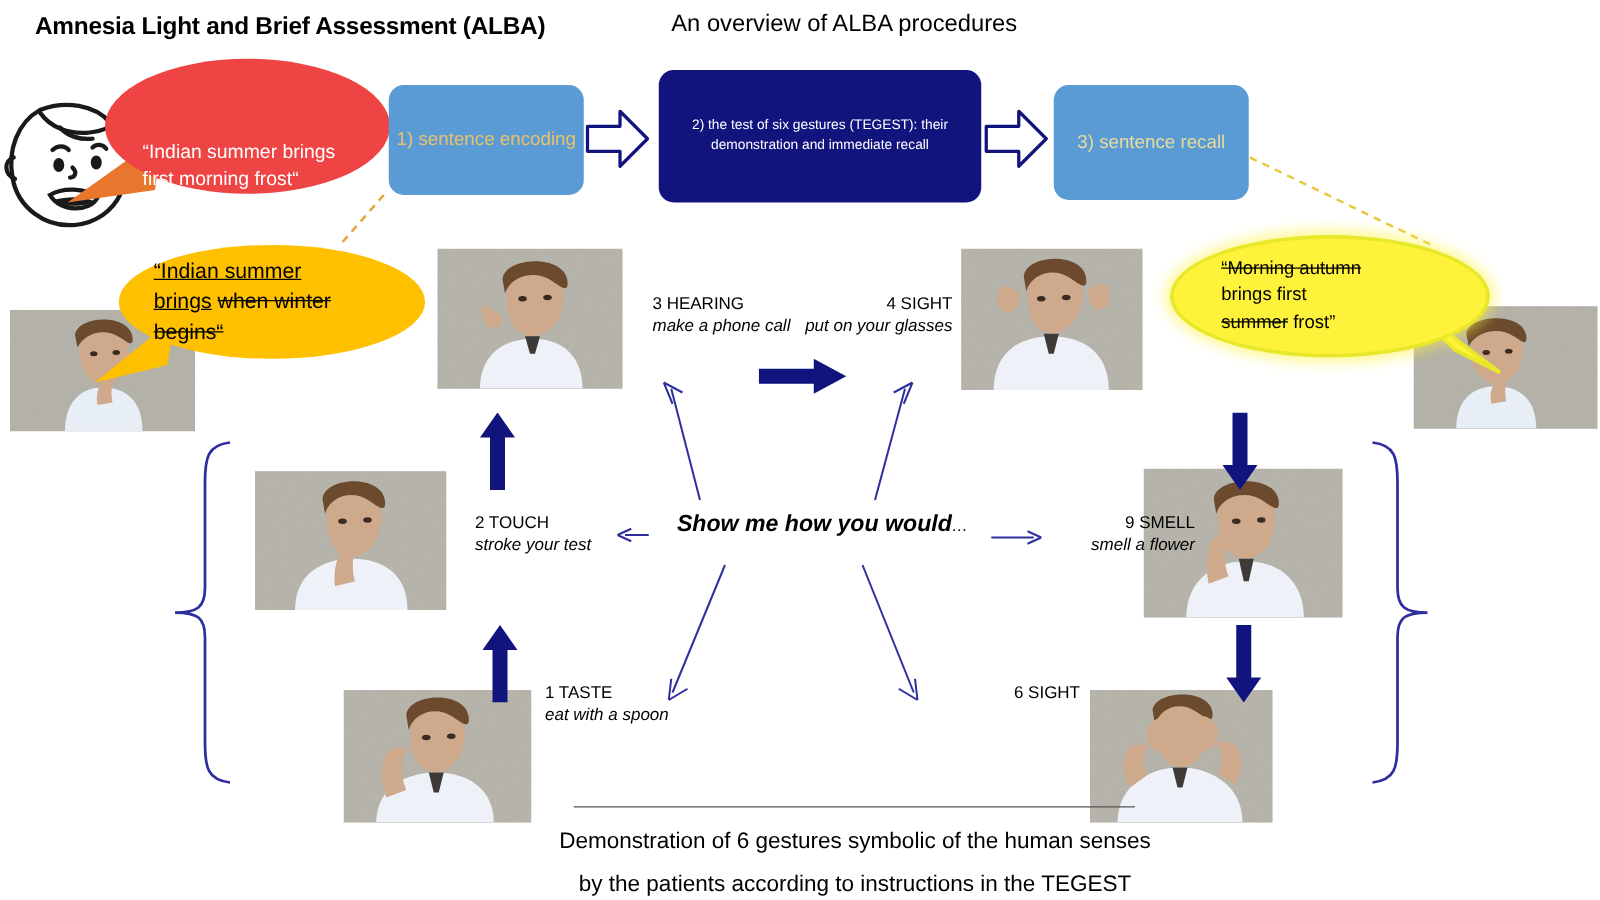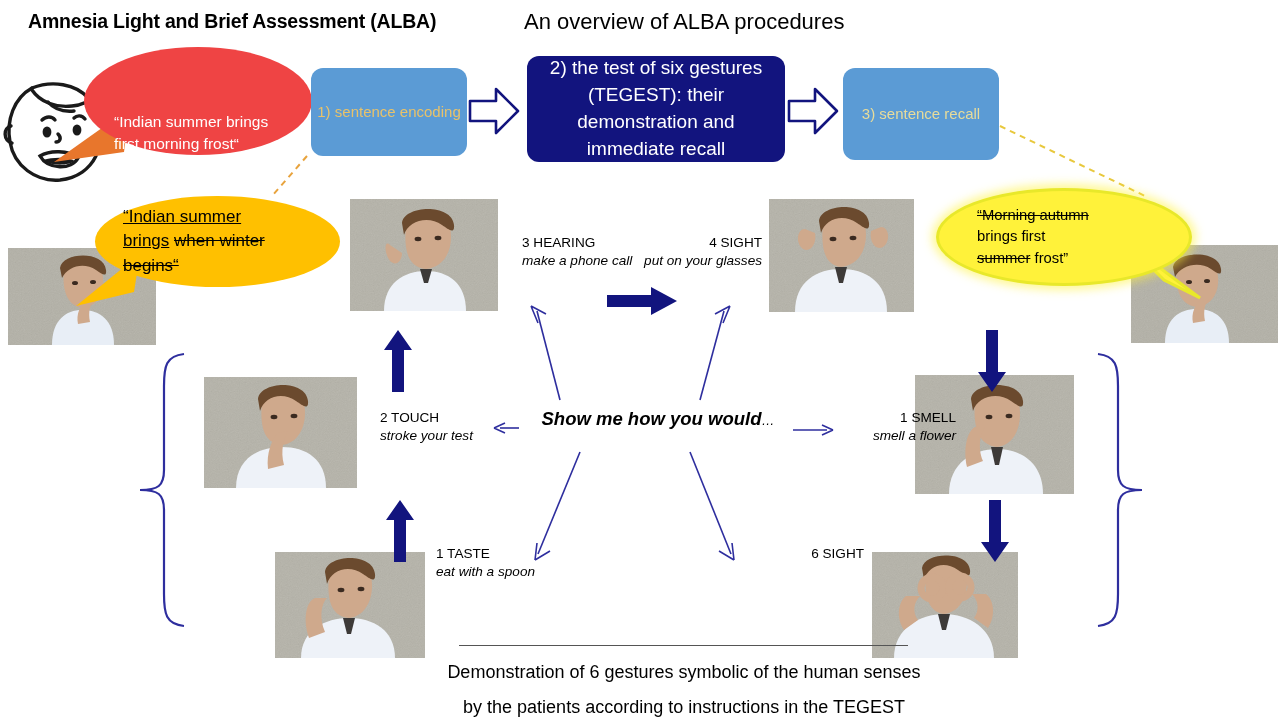--- a/index.html
+++ b/index.html
@@ -5,39 +5,39 @@
   html,body{margin:0;padding:0;}
   body{
     width:1280px;height:720px;background:#ffffff;
     font-family:"Liberation Sans", sans-serif;
     position:relative;overflow:hidden;color:#000;
   }
   .abs{position:absolute;}
 
   
   #main-title{left:28px;top:10px;font-size:19.5px;font-weight:bold;letter-spacing:-0.2px;white-space:nowrap;}
-  #subtitle{left:524px;top:9px;font-size:22px;white-space:nowrap;}
+  #subtitle{left:537px;top:9px;font-size:19px;white-space:nowrap;}
 
   
   #cartoon{left:2px;top:76px;width:112px;height:110px;}
 
   
   #orange-bubble{
     left:84px;top:47px;width:228px;height:108px;border-radius:50%;
     background:#ef4444;display:flex;align-items:flex-end;
   }
   #orange-bubble .txt{padding:0 16px 0 30px;color:#fff;font-size:15.5px;line-height:1.42;}
   #orange-tail{left:52px;top:106px;width:80px;height:60px;}
 
   
   .procbox{border-radius:12px;display:flex;align-items:center;justify-content:center;text-align:center;}
   #box1{left:311px;top:68px;width:156px;height:88px;background:#5B9BD5;}
   #box1 .t{color:#E8C26A;font-size:15px;line-height:1.45;}
   #box2{left:527px;top:56px;width:258px;height:106px;background:#12147E;}
-  #box2 .t{color:#ffffff;font-size:19px;line-height:1.42;padding:0 12px;}
+  #box2 .t{color:#ffffff;font-size:11px;line-height:1.42;padding:0 12px;}
   #box3{left:843px;top:68px;width:156px;height:92px;background:#5B9BD5;}
   #box3 .t{color:#E8DC9A;font-size:15px;line-height:1.45;}
 
   .hollow-arrow{width:56px;height:56px;}
   #ha1{left:466px;top:83px;}
   #ha2{left:785px;top:83px;}
 
   
   .photo{background:#b9b7ae;overflow:hidden;}
   .photo svg{display:block;width:100%;height:100%;}
@@ -453,21 +453,21 @@
 </div>
 <div class="abs glabel ralign" id="lab4">
   <span class="n">4 SIGHT</span>
   <span class="d">put on your glasses</span>
 </div>
 <div class="abs glabel lalign" id="lab2">
   <span class="n">2 TOUCH</span>
   <span class="d">stroke your test</span>
 </div>
 <div class="abs glabel ralign" id="lab5">
-  <span class="n">1 SMELL</span>
+  <span class="n">9 SMELL</span>
   <span class="d">smell a flower</span>
 </div>
 <div class="abs glabel lalign" id="lab1">
   <span class="n">1 TASTE</span>
   <span class="d">eat with a spoon</span>
 </div>
 <div class="abs glabel ralign" id="lab6">
   <span class="n">6 SIGHT</span>
 </div>
 

